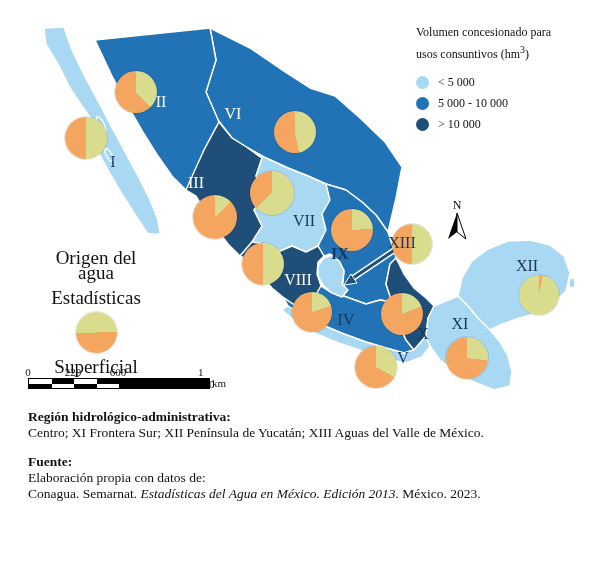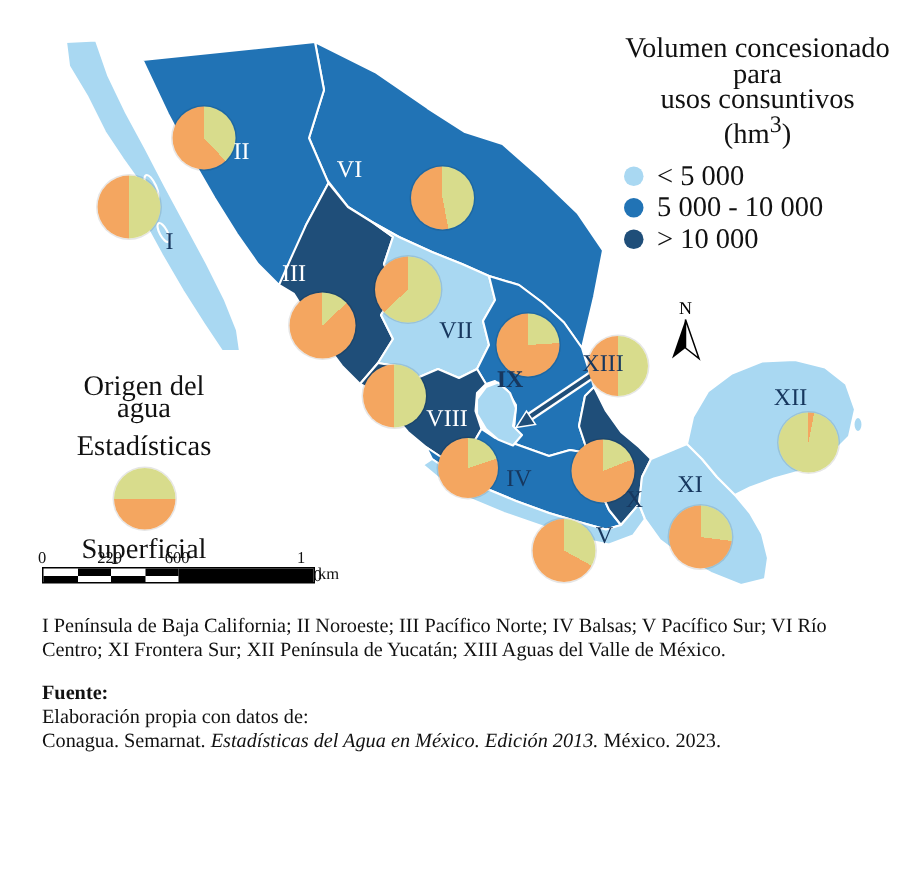--- a/index.html
+++ b/index.html
@@ -12,21 +12,21 @@
           font-family:"Liberation Serif", serif;color:var(--c-text);}
   svg.map{position:absolute;left:0;top:0;}
   .region{stroke:#ffffff;stroke-width:1.4;stroke-linejoin:round;}
   .fill-lt{fill:var(--c-lt);}
   .layer{position:absolute;left:0;top:0;width:600px;height:588px;pointer-events:none;}
   .pie{position:absolute;border-radius:50%;box-shadow:0 0 0 1px rgba(0,0,0,0.10);}
   .region-label{position:absolute;transform:translate(-50%,-50%);font-size:16px;line-height:16px;white-space:nowrap;}
   .label-dark{color:var(--c-label-dark);}
   .label-light{color:#ffffff;}
   
-  .legend-volume{position:absolute;left:416px;top:24px;width:178px;font-size:19px;line-height:17px;text-align:center;}
+  .legend-volume{position:absolute;left:416px;top:24px;width:178px;font-size:12px;line-height:17px;}
   .legend-items{margin-top:9px;}
   .legend-item{display:flex;align-items:center;height:21px;}
   .legend-dot{width:13px;height:13px;border-radius:50%;margin-right:9px;flex:0 0 13px;}
   .dot-0{background:var(--c-lt);} .dot-1{background:var(--c-mid);} .dot-2{background:var(--c-dark);}
   
   .origin-legend{position:absolute;left:48px;top:250px;width:96px;text-align:center;font-size:19px;line-height:15px;}
   .origin-pie{width:41px;height:41px;border-radius:50%;margin:7px auto 6px auto;
     background:conic-gradient(from 270deg, var(--c-sub) 0 50%, var(--c-sup) 0);
     box-shadow:0 0 0 1px rgba(0,0,0,0.10);}
   .origin-top{margin-top:10px;}
@@ -161,21 +161,21 @@
       <div class="sb-cell" style="left:22.5px;top:0;width:22.5px;height:4.5px"></div>
       <div class="sb-cell" style="left:67.5px;top:0;width:22.5px;height:4.5px"></div>
       <div class="sb-cell" style="left:0;top:4.5px;width:22.5px;height:4.5px"></div>
       <div class="sb-cell" style="left:45px;top:4.5px;width:22.5px;height:4.5px"></div>
       <div class="sb-cell" style="left:90px;top:0;width:90px;height:9px"></div>
     </div>
     <span class="sb-km">km</span>
   </div>
 
   <div class="footer">
-    <div>I Península de Baja California; II Noroeste; III Pacífico Norte; IV Balsas; V Pacífico Sur; VI Río</div>
+    <div class="bold">Región hidrológico-administrativa:</div>
     <div>Centro; XI Frontera Sur; XII Península de Yucatán; XIII Aguas del Valle de México.</div>
     <div class="gap"></div>
     <div class="bold">Fuente:</div>
     <div>Elaboración propia con datos de:</div>
     <div>
       <span>Conagua. Semarnat. </span><i>Estadísticas del Agua en México. Edición 2013.</i><span> México. 2023.</span>
     </div>
   </div>
 
 </div>

